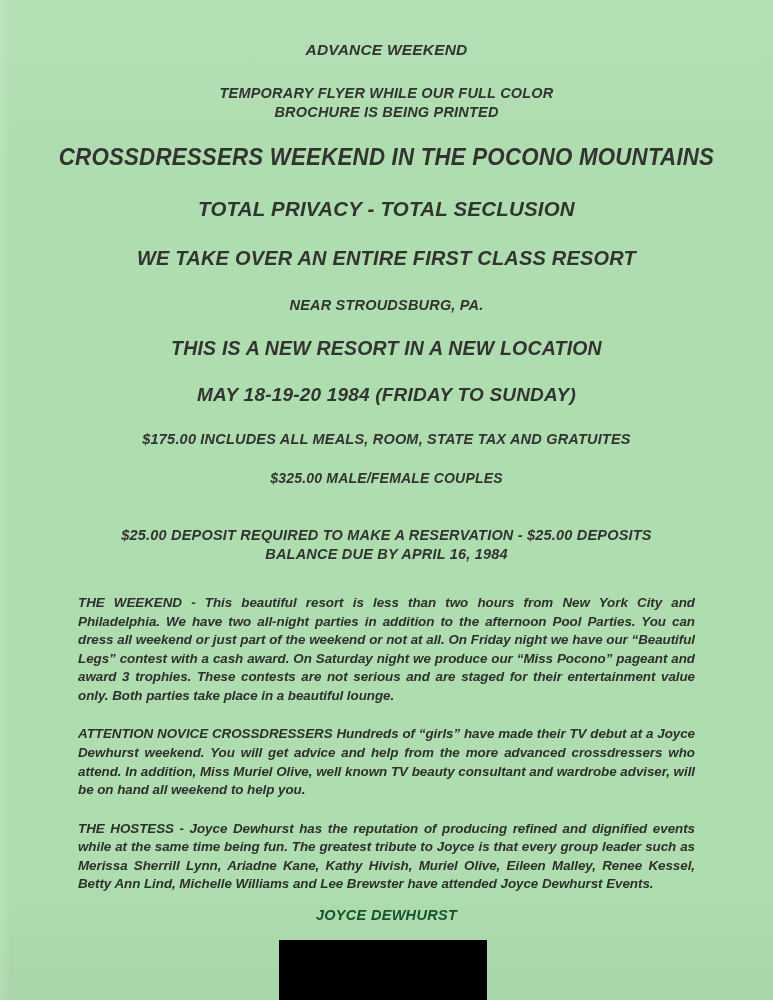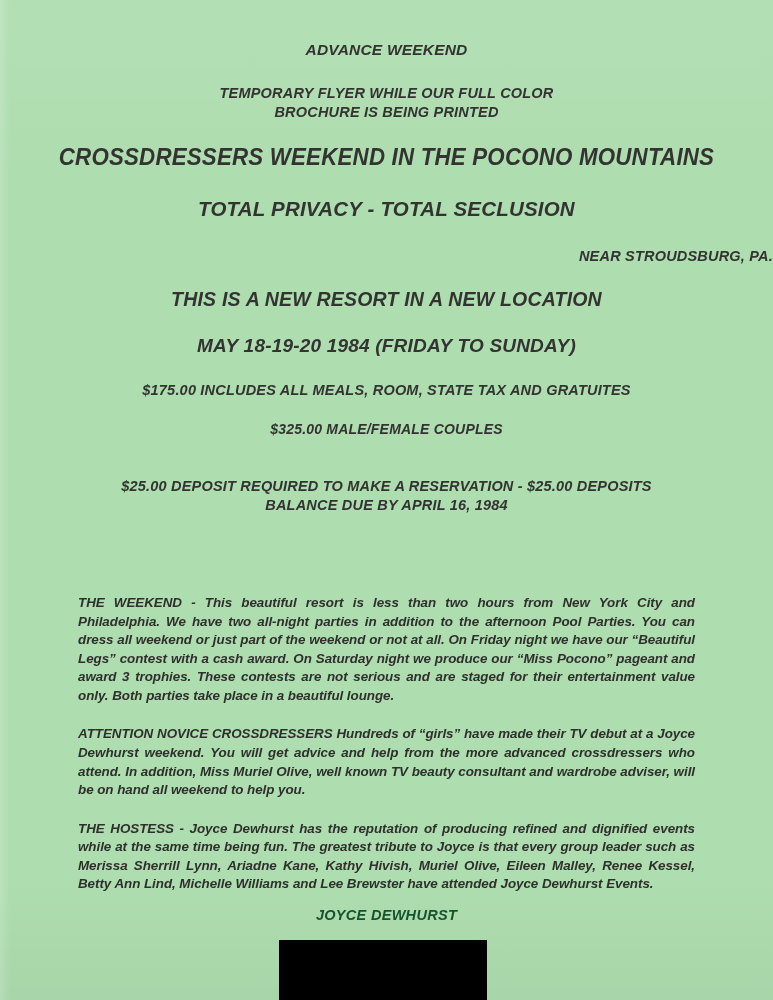--- a/index.html
+++ b/index.html
@@ -40,21 +40,21 @@
     letter-spacing: 0.2px;
     color: #333331;
   }
 
   
   .h-advance      { font-size: 15.5px; margin: 41px 0 0 0; }
   .h-temporary    { font-size: 14.5px; line-height: 1.28; margin: 25px 0 0 0; }
   .h-main         { font-size: 23px;  margin: 23px 0 0 0; transform: scaleX(0.97); }
   .h-privacy      { font-size: 20.5px; margin: 26px 0 12px 0; }
   .h-resort       { font-size: 20px;  margin: 26px 0 0 0; }
-  .h-near         { font-size: 14.5px; margin: 27px 0 0 0; text-align: right; }
+  .h-near         { font-size: 14.5px; margin: 27px 0 0 0; }
   .h-newresort    { font-size: 19.5px; margin: 24px 0 0 0; }
   .h-dates        { font-size: 19px;  margin: 24px 0 0 0; }
   .h-price1       { font-size: 14.5px; margin: 25px 0 0 0; }
   .h-price2       { font-size: 14px;  margin: 23px 0 0 0; }
   .h-price3       { font-size: 14px;  margin: 24px 0 0 0; }
   .h-deposit      { font-size: 14.5px; line-height: 1.32; margin: 40px 0 0 0; }
 
   
   .body-wrap {
     position: absolute;
@@ -109,20 +109,21 @@
 
   <div class="hdr h-temporary">
     <div>TEMPORARY FLYER WHILE OUR FULL COLOR</div>
     <div>BROCHURE IS BEING PRINTED</div>
   </div>
 
   <div class="hdr h-main">CROSSDRESSERS WEEKEND IN THE POCONO MOUNTAINS</div>
 
   <div class="hdr h-privacy">TOTAL PRIVACY - TOTAL SECLUSION</div>
 
+  <div class="hdr h-resort">WE TAKE OVER AN ENTIRE FIRST CLASS RESORT</div>
 
   <div class="hdr h-near">NEAR STROUDSBURG, PA.</div>
 
   <div class="hdr h-newresort">THIS IS A NEW RESORT IN A NEW LOCATION</div>
 
   <div class="hdr h-dates">MAY 18-19-20 1984 (FRIDAY TO SUNDAY)</div>
 
   <div class="hdr h-price1">$175.00 INCLUDES ALL MEALS, ROOM, STATE TAX AND GRATUITES</div>
   <div class="hdr h-price2">$325.00 MALE/FEMALE COUPLES</div>
 

